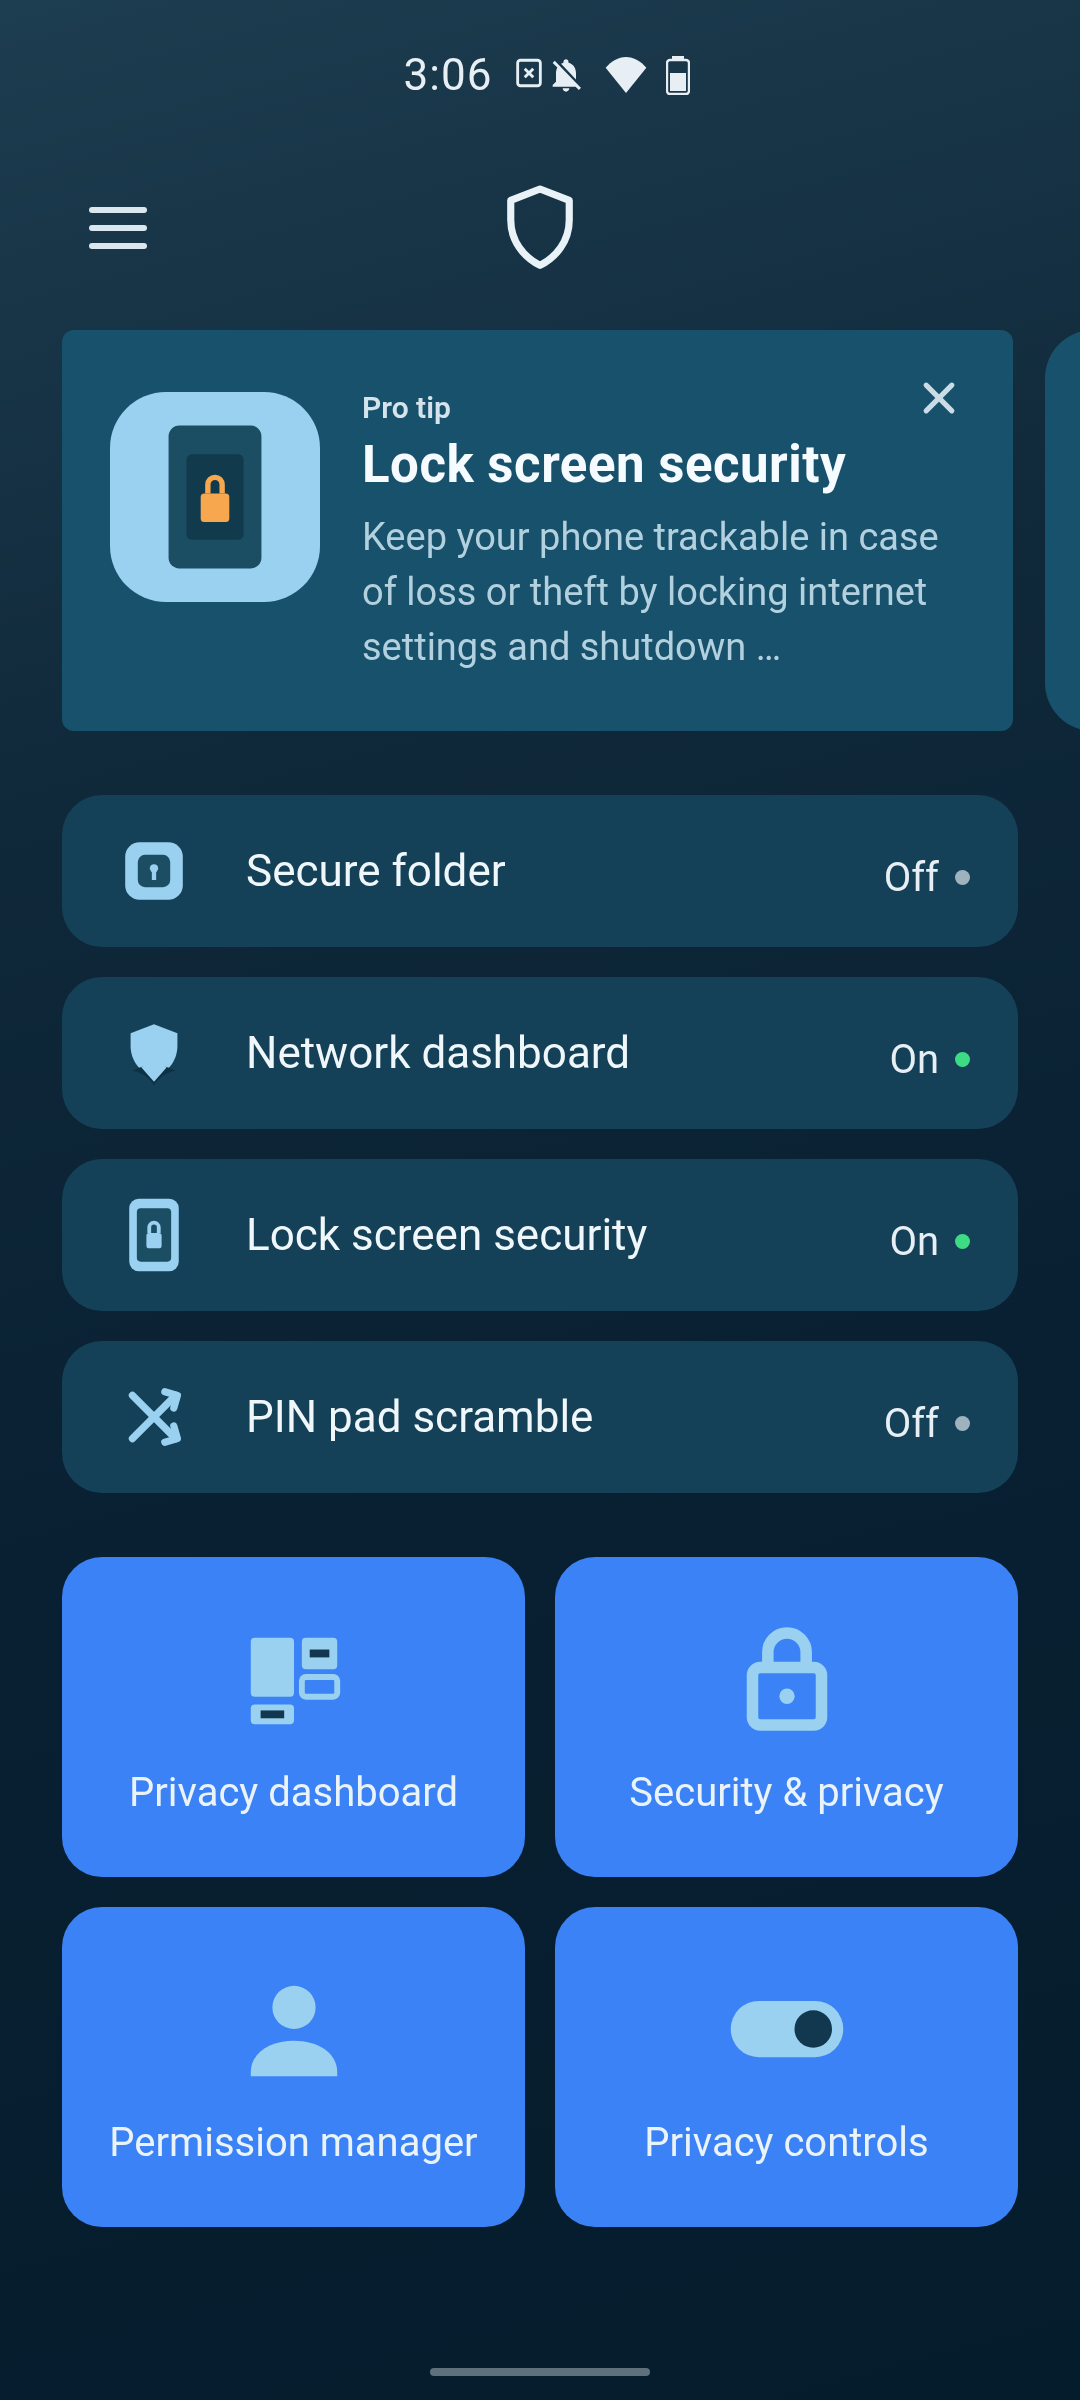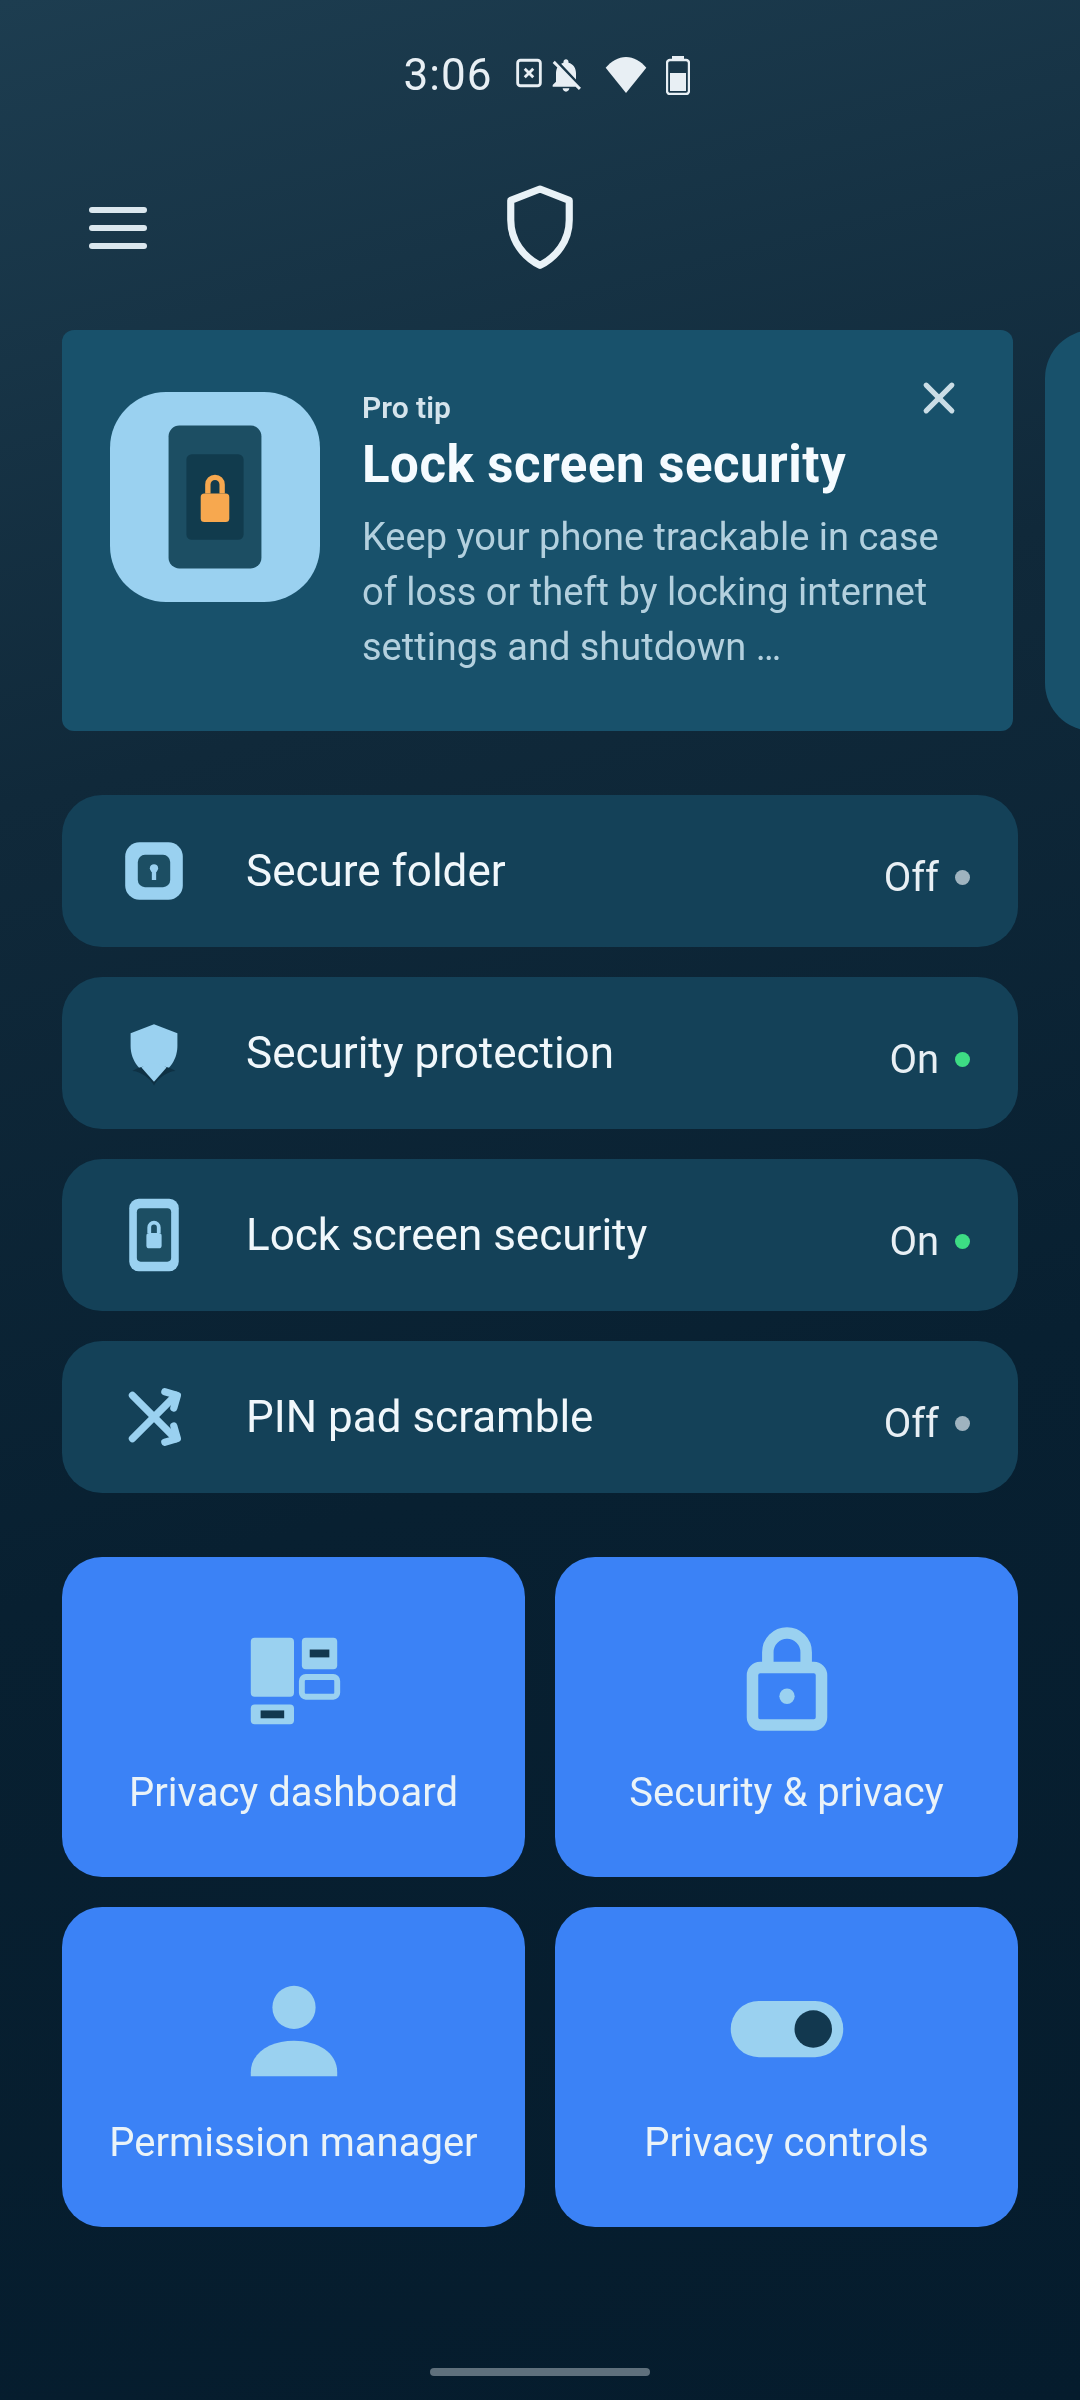--- a/index.html
+++ b/index.html
@@ -219,21 +219,21 @@
   </div>
 
   <div class="setting-card">
     <div class="setting-icon-wrap">
       <svg width="72" height="72" viewBox="0 0 40 40" fill="#9ad1f0">
         <path d="M20 4l13 5v7c0 9-6 15-13 18-7-3-13-9-13-18v-7l13-5z"></path>
         <path d="M20 38c-2-4-8-8-12-8 3-2 8-3 12-3s9 1 12 3c-4 0-10 4-12 8z" fill="#0e3144"></path>
         <path d="M20 36l-7-8c2-1.5 4.5-2.3 7-2.3s5 .8 7 2.3l-7 8z" fill="#9ad1f0"></path>
       </svg>
     </div>
-    <div class="setting-label">Security protection</div>
+    <div class="setting-label">Network dashboard</div>
     <div class="setting-status">
       <span class="setting-status-text">On</span>
       <span class="status-dot dot-on"></span>
     </div>
   </div>
 
   <div class="setting-card">
     <div class="setting-icon-wrap">
       <svg width="58" height="80" viewBox="0 0 30 42" fill="none">
         <rect x="2" y="2" width="26" height="38" rx="5" fill="#9ad1f0"></rect>

